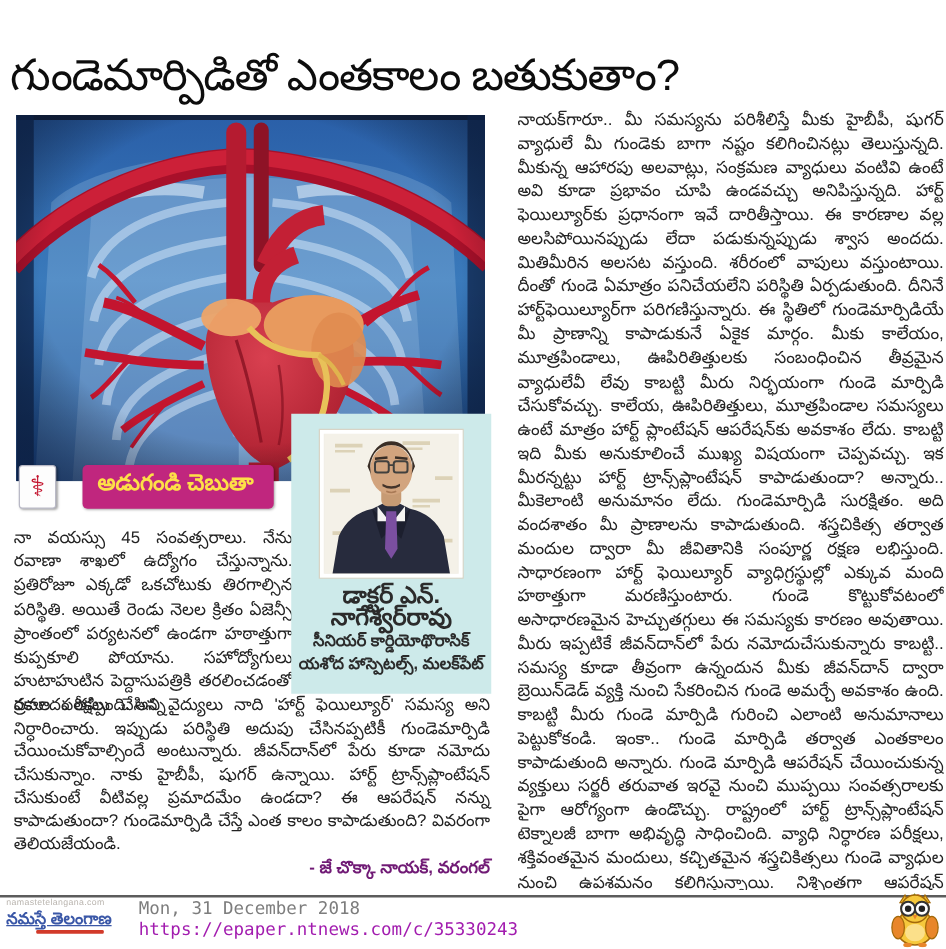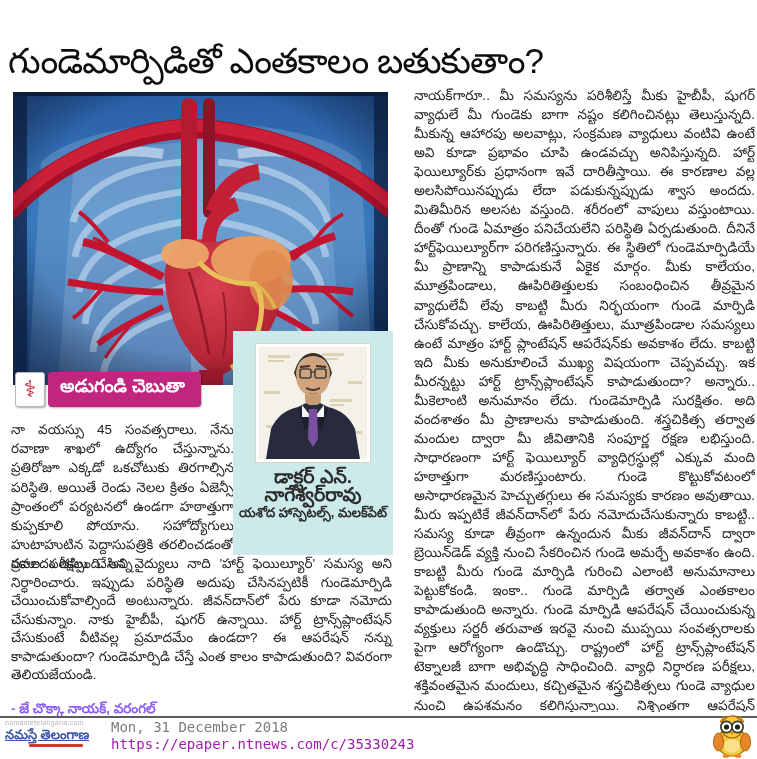--- a/index.html
+++ b/index.html
@@ -15,39 +15,39 @@
   .illus{position:absolute;left:13px;top:92px;width:375px;height:293px;
          box-shadow:0 0 0 1px #1c3a6b inset;}
   .illus svg{display:block;width:100%;height:100%;}
 
   
   .ask-banner{position:absolute;left:15px;top:372px;display:flex;align-items:center;z-index:6;}
   .ask-banner .icon-box{width:28px;height:33px;background:#fdfdfd;border:1px solid #b9b9c6;
          border-radius:3px;display:flex;align-items:center;justify-content:center;
          box-shadow:1px 1px 2px rgba(0,0,0,.35);}
   .ask-banner .icon-box span{font-size:23px;line-height:23px;color:var(--accent-red,#c3152f);}
-  .ask-banner .pill{margin-left:3px;background:var(--banner-pink,#c0267e);color:#ffffff;
+  .ask-banner .pill{margin-left:21px;background:var(--banner-pink,#c0267e);color:#fde047;
          font-weight:bold;font-size:18px;padding:4px 16px 6px 12px;border-radius:4px;
          box-shadow:1px 1px 2px rgba(0,0,0,.3);}
 
   
   .doctor-box{position:absolute;left:233px;top:331px;width:160px;height:224px;
          background:var(--doctor-box,#cdeaea);z-index:5;text-align:center;}
   .doctor-photo{margin:13px auto 6px auto;width:108px;height:112px;background:#f2efe7;
          border:3px solid #fff;box-shadow:0 0 0 1px #d8d4c6;position:relative;overflow:hidden;}
   .doctor-photo svg{display:block;width:100%;height:100%;}
   .doctor-caption{font-size:13px;line-height:18px;font-weight:bold;color:#2b2b2b;}
   .doctor-caption .l1{font-size:19px;}
 
   
   .q-narrow{position:absolute;left:11px;top:420px;width:223px;
             font-size:13.5px;line-height:19.2px;text-align:justify;color:#222;}
   .q-wide{position:absolute;left:11px;top:555px;width:381px;
             font-size:13.5px;line-height:18.5px;text-align:justify;color:#222;}
-  .q-sign{display:block;font-weight:bold;color:#8b5cf6;margin-top:15px;}
+  .q-sign{display:block;text-align:right;font-weight:bold;color:#701a75;margin-top:0;}
 
   
   .answer{position:absolute;left:414px;top:86px;width:341px;height:626px;
           font-size:13.6px;line-height:19.05px;text-align:justify;color:#232323;overflow:hidden;}
 
   
   .footer-rule{position:absolute;left:0;top:716px;width:757px;height:2px;background:#5c5c5c;}
   .logo{position:absolute;left:5px;top:719px;width:102px;}
   .logo .site{font-size:7px;color:#b9b4ae;letter-spacing:.3px;}
   .logo .name{font-size:13px;font-weight:bold;color:var(--logo-blue,#3a57a7);line-height:17px;white-space:nowrap;text-decoration:underline;}
@@ -203,20 +203,21 @@
         <rect x="40" y="22" width="11" height="9" rx="2" fill="none" stroke="#41403e" stroke-width="1.6"></rect>
         <rect x="55" y="22" width="11" height="9" rx="2" fill="none" stroke="#41403e" stroke-width="1.6"></rect>
         <line x1="51" y1="25" x2="55" y2="25" stroke="#41403e" stroke-width="1.4"></line>
         <path d="M40,20 L50,19 M56,19 L66,20" stroke="#3a2e26" stroke-width="2"></path>
         <path d="M46,40 Q53,44 60,40 L60,42 Q53,46 46,42 Z" fill="#44342b"></path>
         <path d="M49,46 Q53,48 57,46" fill="none" stroke="#a97a56" stroke-width="1.2"></path>
       </svg>
     </div>
     <div class="doctor-caption">
       <div class="l1">డాక్టర్ ఎన్. నాగేశ్వర్‌రావు</div>
+      <div>సీనియర్ కార్డియోథొరాసిక్</div>
       <div>యశోద హాస్పెటల్స్, మలక్‌పేట్</div>
     </div>
   </div>
 
   <div class="q-narrow">నా వయస్సు 45 సంవత్సరాలు. నేను రవాణా శాఖలో ఉద్యోగం చేస్తున్నాను. ప్రతిరోజూ ఎక్కడో ఒకచోటుకు తిరగాల్సిన పరిస్థితి. అయితే రెండు నెలల క్రితం ఏజెన్సీ ప్రాంతంలో పర్యటనలో ఉండగా హఠాత్తుగా కుప్పకూలి పోయాను. సహోద్యోగులు హుటాహుటిన పెద్దాసుపత్రికి తరలించడంతో ప్రమాదం తప్పింది. అన్ని</div>
 
   <div class="q-wide">
     <span>రకాల పరీక్షలు చేసిన వైద్యులు నాది 'హార్ట్ ఫెయిల్యూర్' సమస్య అని నిర్ధారించారు. ఇప్పుడు పరిస్థితి అదుపు చేసినప్పటికీ గుండెమార్పిడి చేయించుకోవాల్సిందే అంటున్నారు. జీవన్‌దాన్‌లో పేరు కూడా నమోదు చేసుకున్నాం. నాకు హైబీపీ, షుగర్ ఉన్నాయి. హార్ట్ ట్రాన్స్‌ప్లాంటేషన్ చేసుకుంటే వీటివల్ల ప్రమాదమేం ఉండదా? ఈ ఆపరేషన్ నన్ను కాపాడుతుందా? గుండెమార్పిడి చేస్తే ఎంత కాలం కాపాడుతుంది? వివరంగా తెలియజేయండి.</span>
     <span class="q-sign">- జే చొక్కా నాయక్, వరంగల్</span>
   </div>

